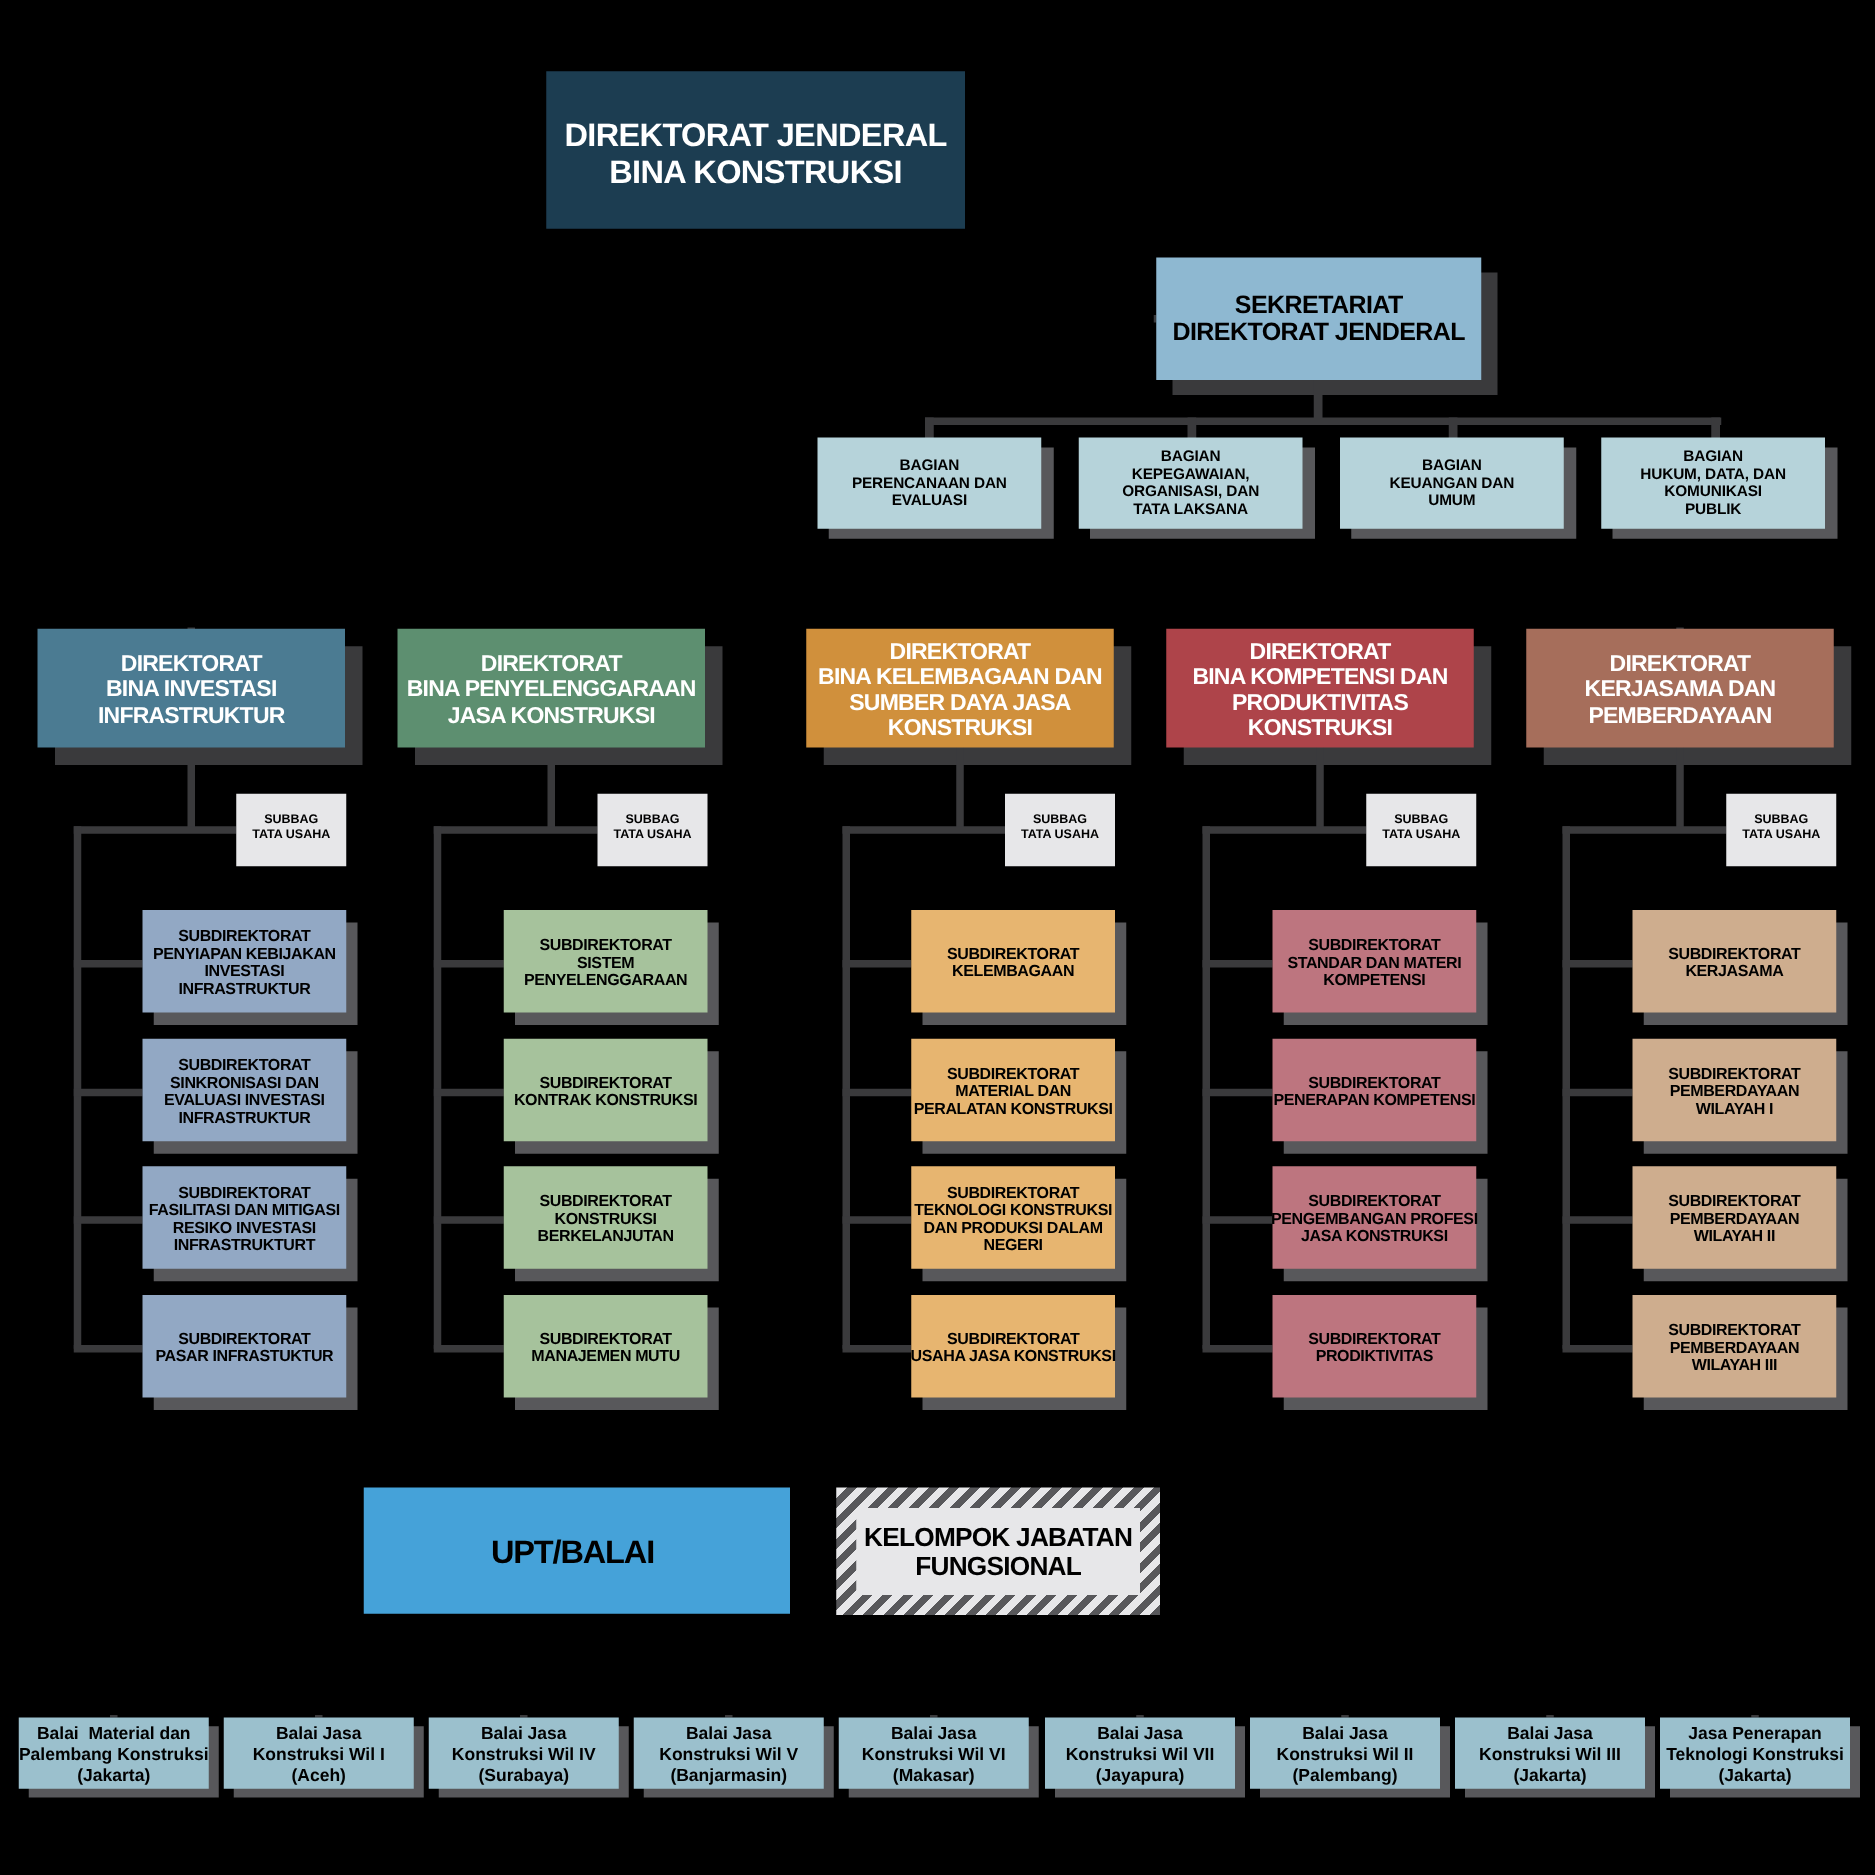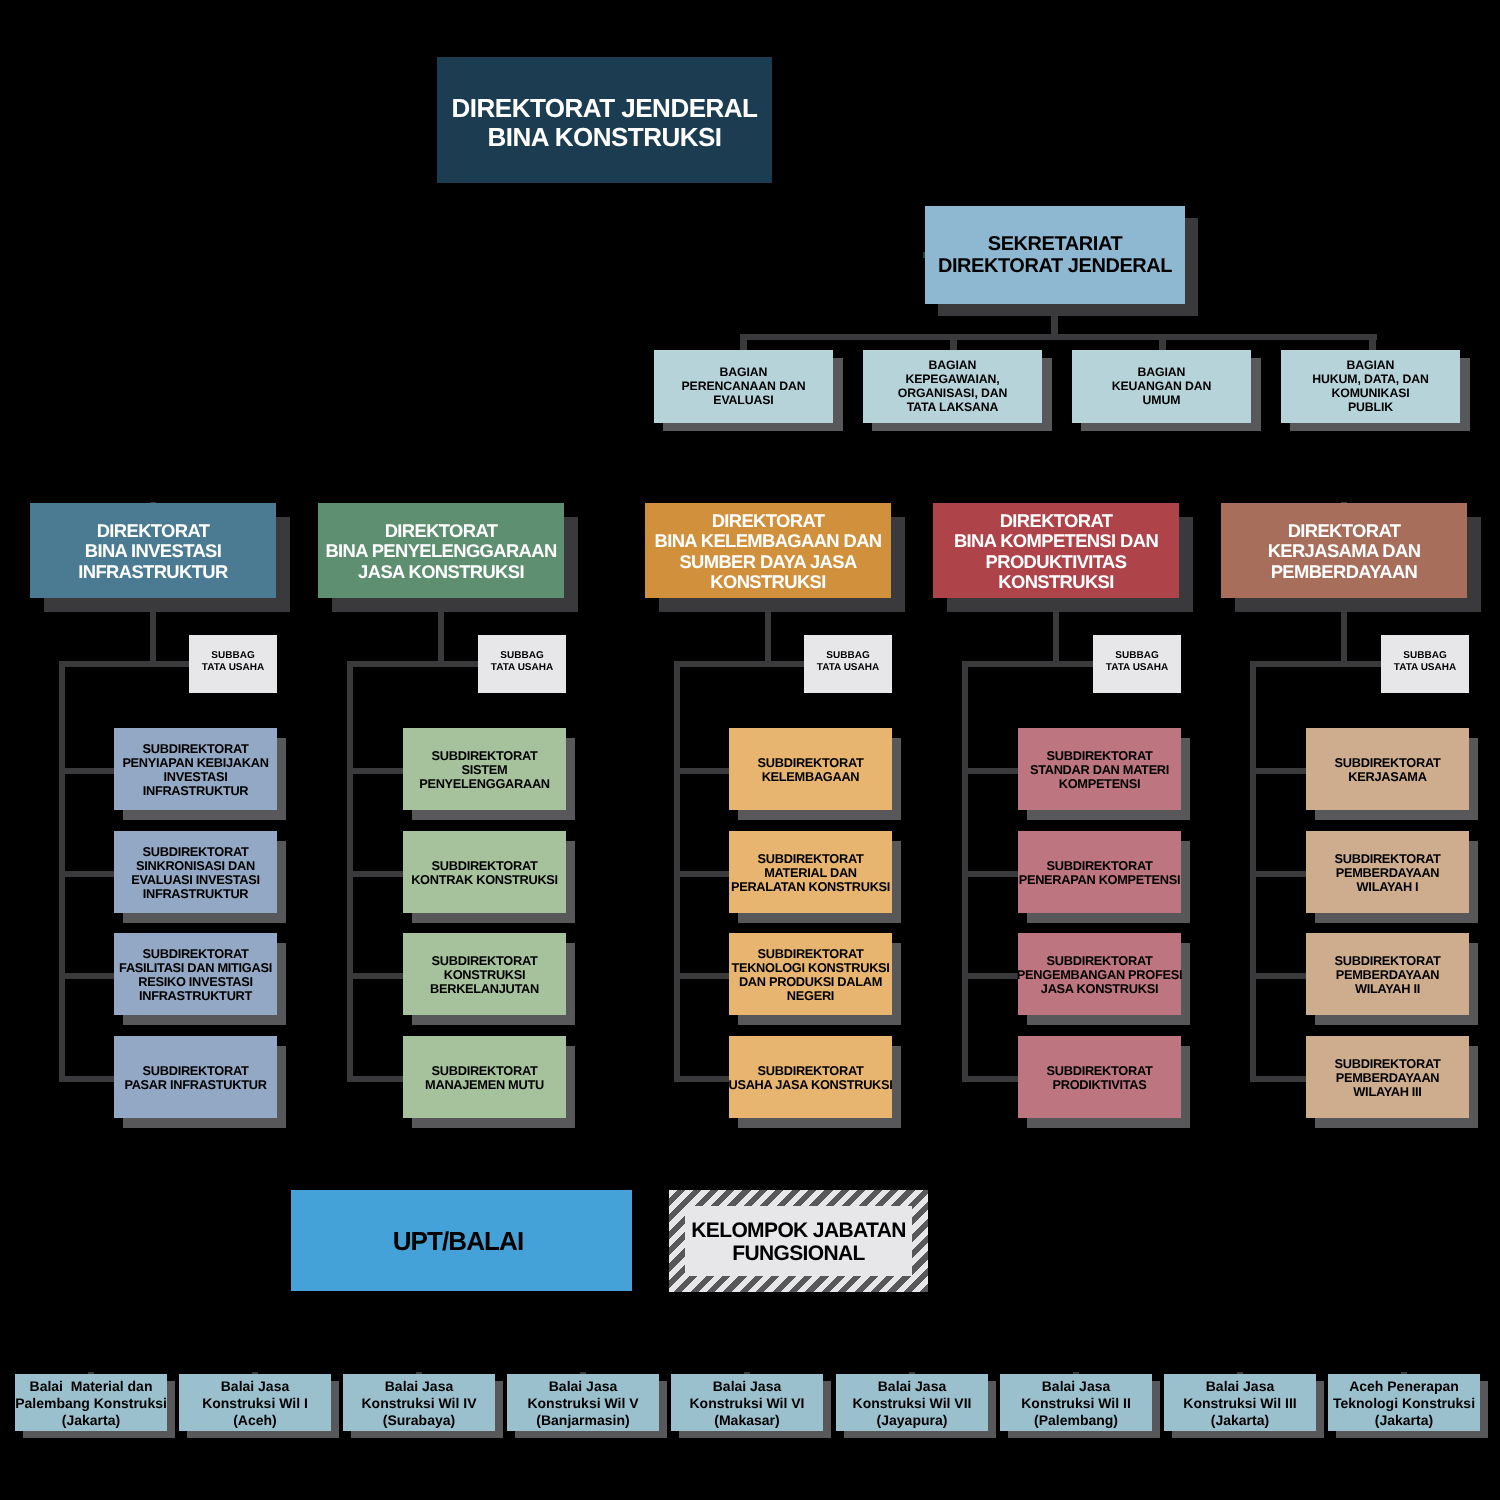--- a/index.html
+++ b/index.html
@@ -287,17 +287,17 @@
       <div class="node balai-box" style="left:1000px;">Balai Jasa
 Konstruksi Wil II
 (Palembang)</div>
       <div class="shadow balai-shadow" style="left:1172px;"></div>
       <div class="ln" style="left:1237px;top:1372px;width:6px;height:2px;"></div>
       <div class="node balai-box" style="left:1164px;">Balai Jasa
 Konstruksi Wil III
 (Jakarta)</div>
       <div class="shadow balai-shadow" style="left:1336px;"></div>
       <div class="ln" style="left:1401px;top:1372px;width:6px;height:2px;"></div>
-      <div class="node balai-box" style="left:1328px;">Aceh Penerapan
+      <div class="node balai-box" style="left:1328px;">Jasa Penerapan
 Teknologi Konstruksi
 (Jakarta)</div>
     </div>
 </div>
 
 </body></html>

